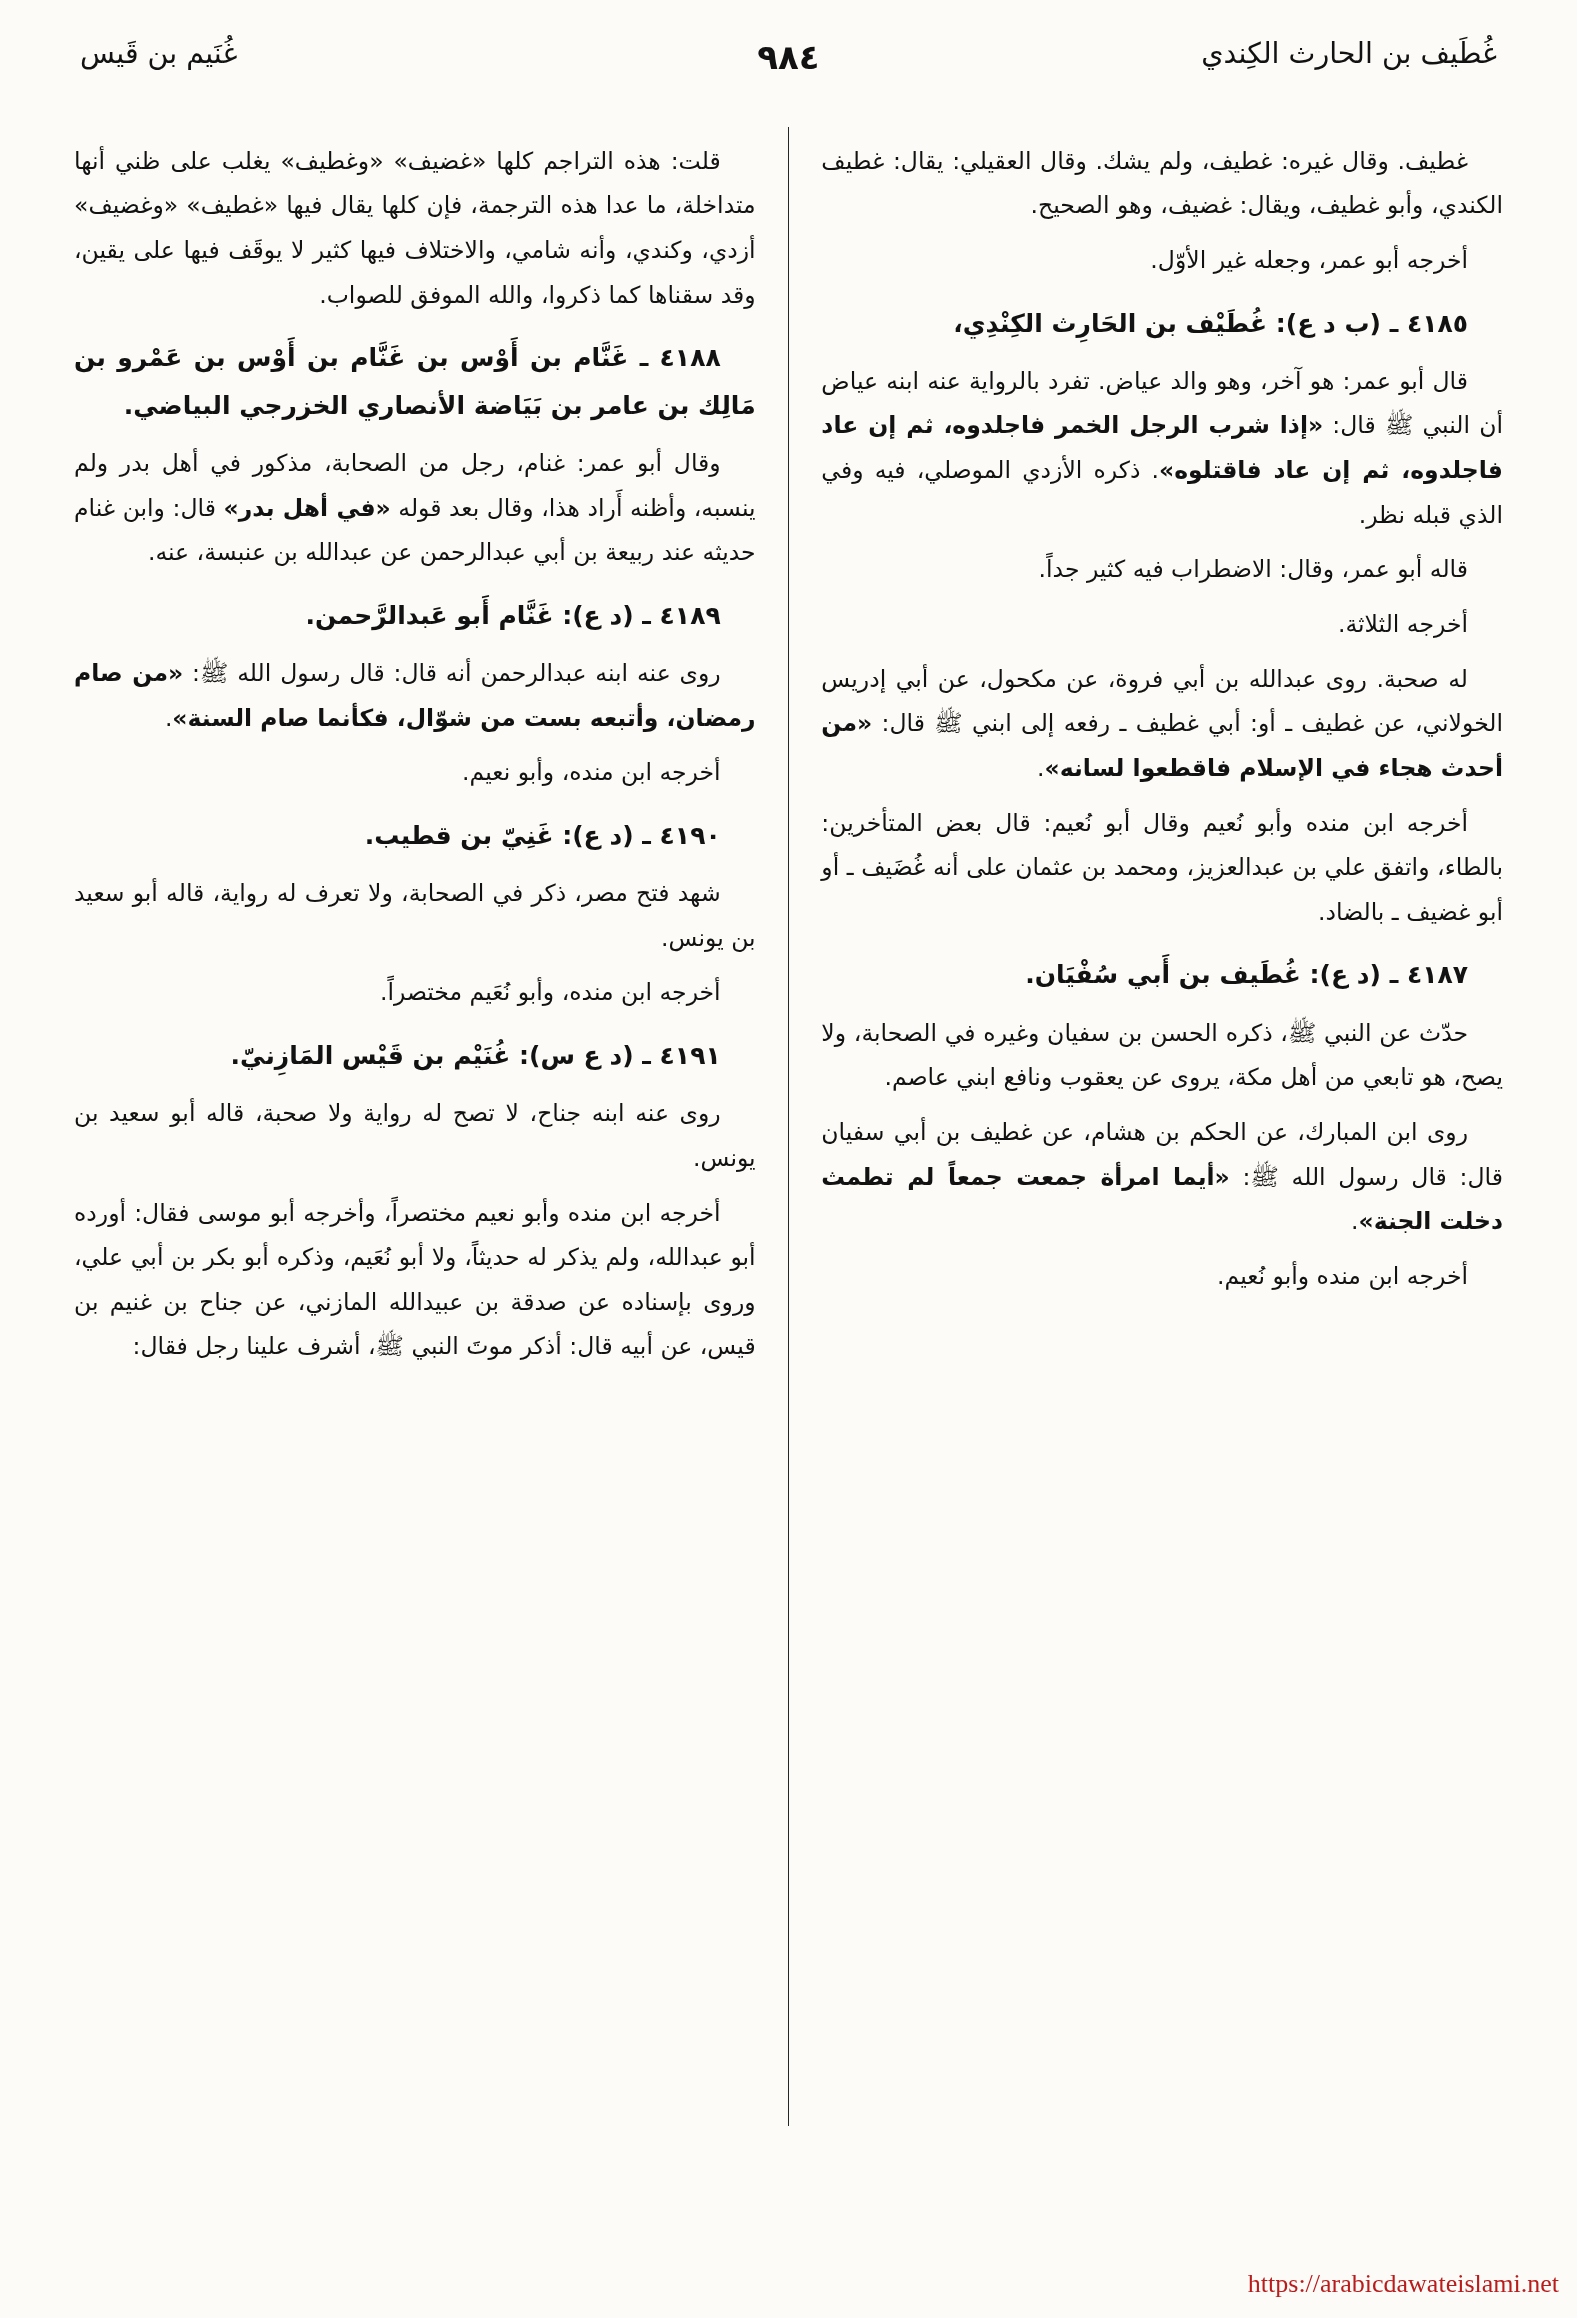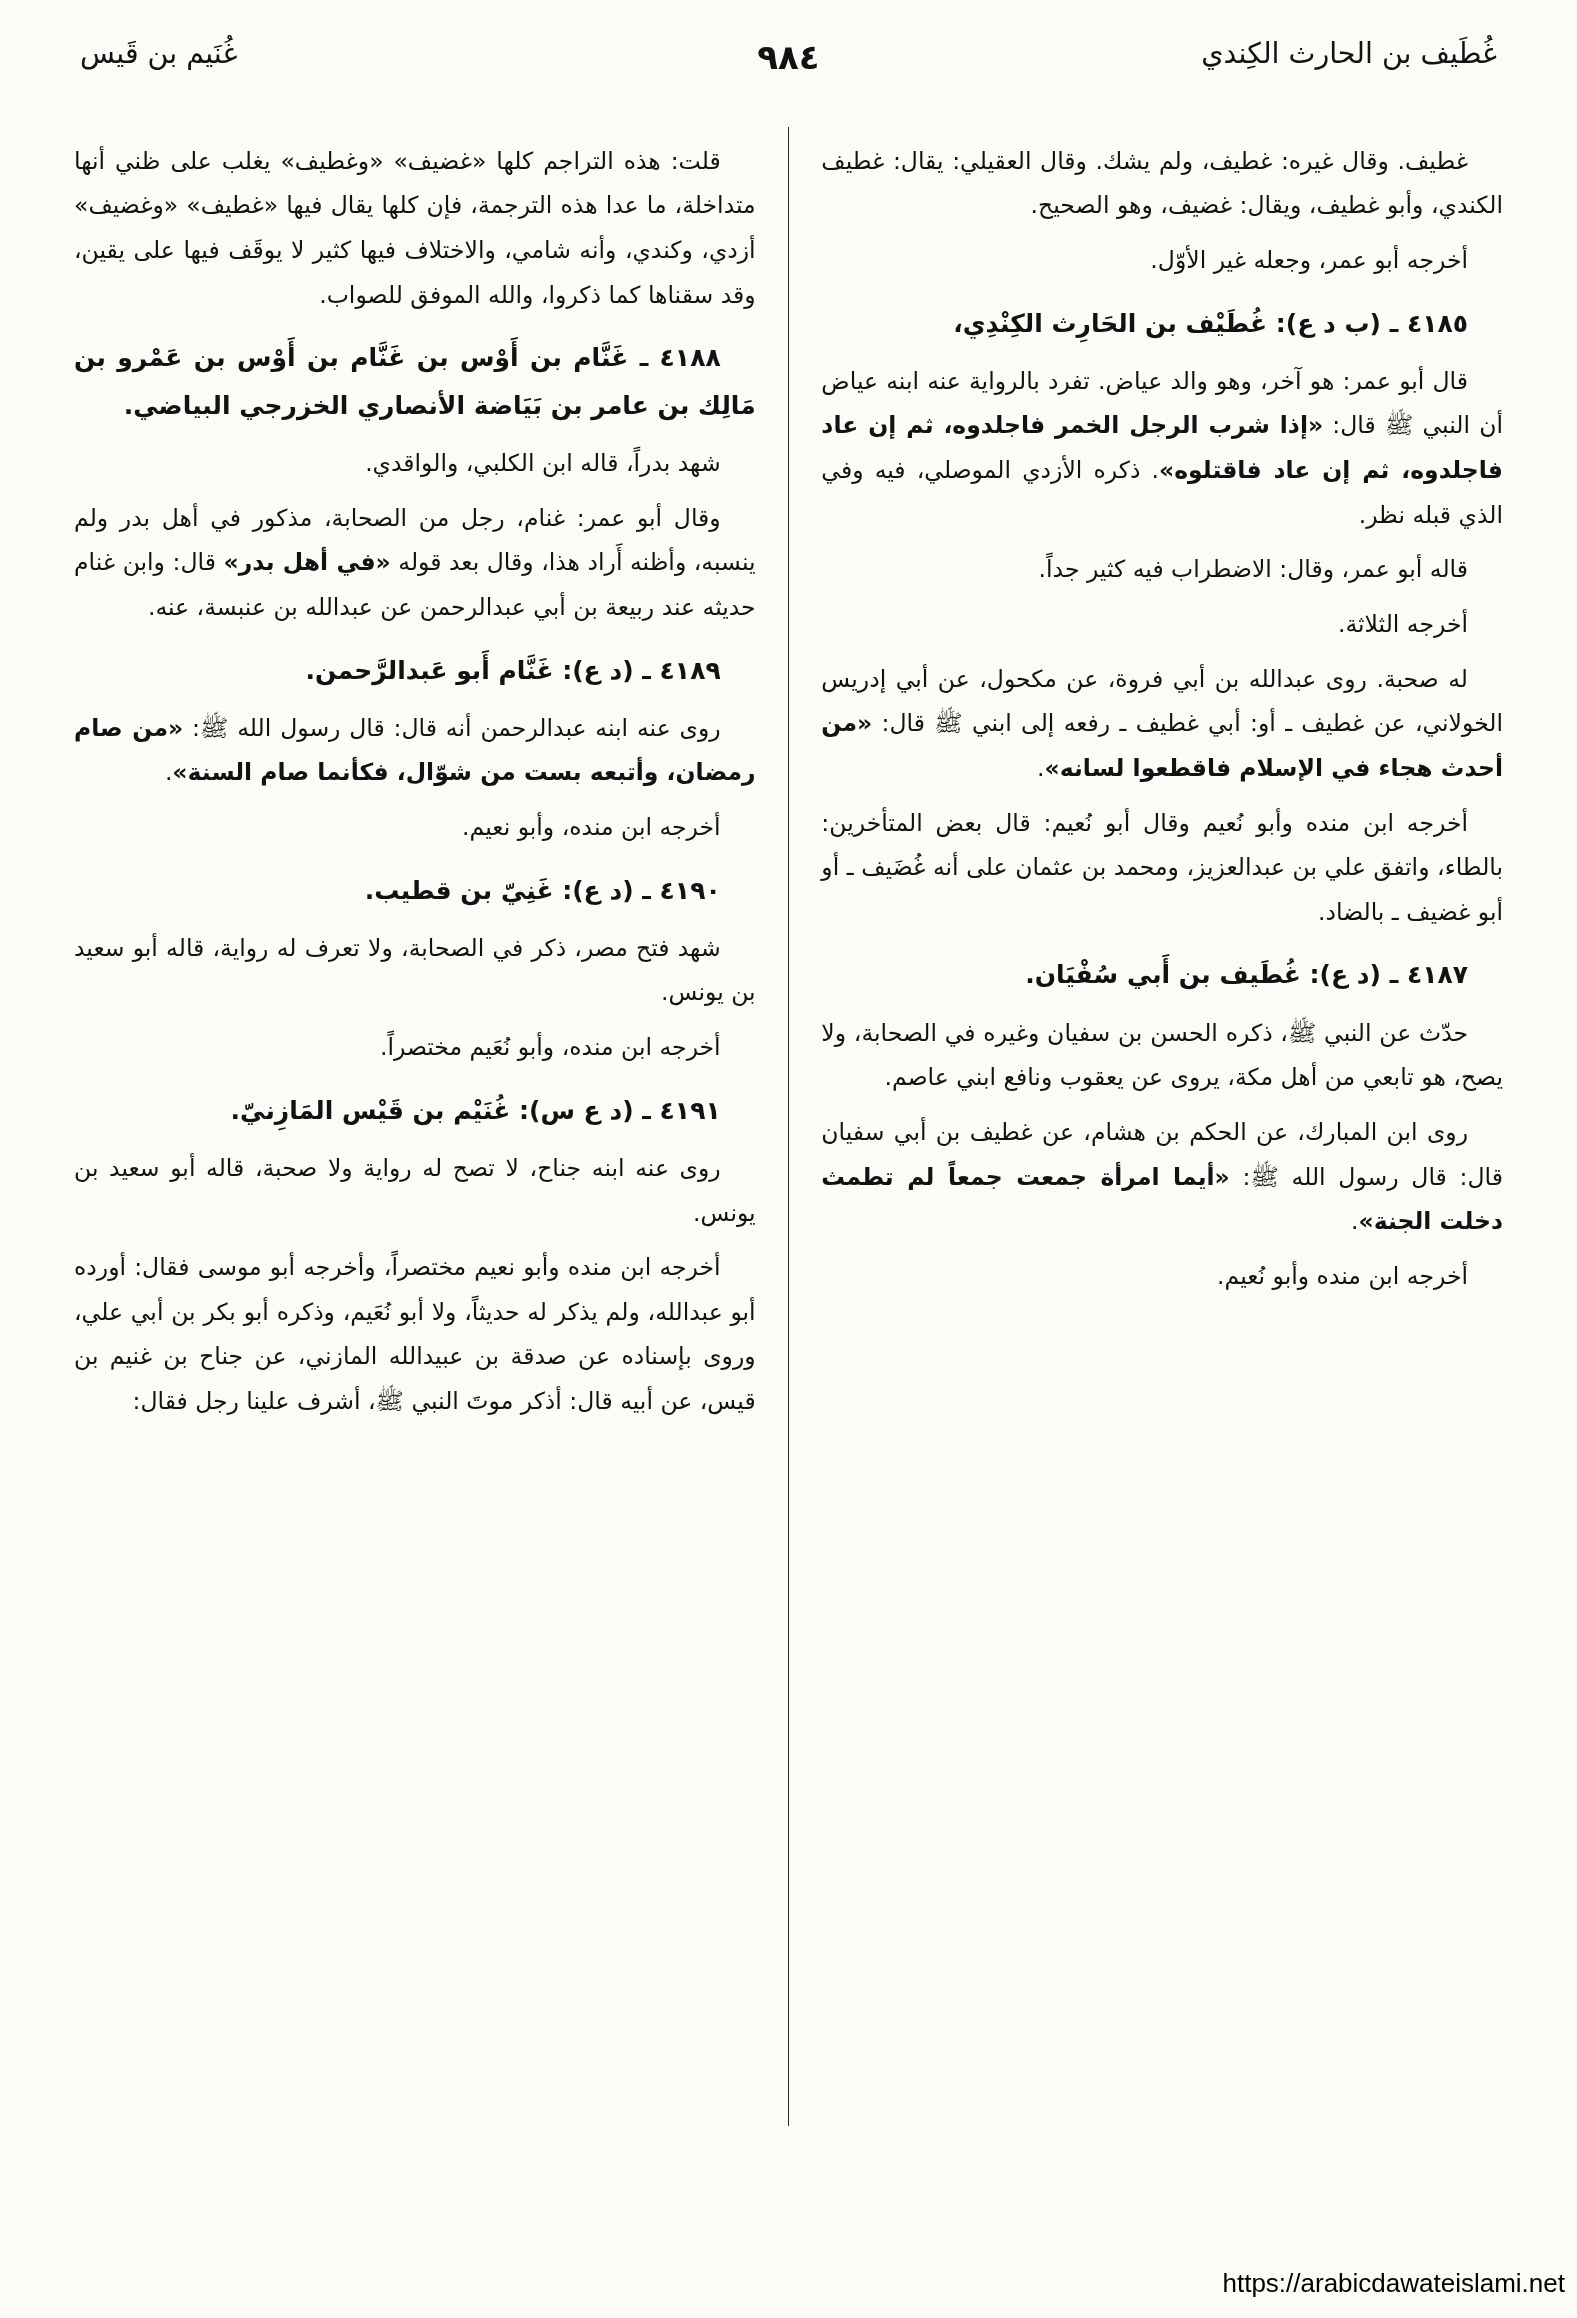--- a/index.html
+++ b/index.html
@@ -39,25 +39,25 @@
     text-indent:35px;
     direction:rtl;
   }
   .para.heading{
     font-weight:700;
     font-size:25px;
     margin:17px 0 11.7px 0;
   }
   .b{font-weight:700;}
   .watermark{
-    position:absolute;bottom:20px;right:12px;
+    position:absolute;bottom:20px;right:18px;
     direction:ltr;
     font-size:26px;
-    color:#000000;
-    font-family:Liberation Sans, sans-serif;
+    color:#b91c1c;
+    font-family:Liberation Serif, serif;
   }
 </style>
 </head>
 <body>
 
 <div class="page">
 
   <header class="page-header">
     <div class="running-title">غُطَيف بن الحارث الكِندي</div>
     <div class="page-number">٩٨٤</div>
@@ -76,21 +76,20 @@
         <p class="para"><span>أخرجه ابن منده وأبو نُعيم وقال أبو نُعيم: قال بعض المتأخرين: بالطاء، واتفق علي بن عبدالعزيز، ومحمد بن عثمان على أنه غُضَيف ـ أو أبو غضيف ـ بالضاد.</span></p>
         <p class="para heading"><span class="b">٤١٨٧ ـ (د ع): غُطَيف بن أَبي سُفْيَان.</span></p>
         <p class="para"><span>حدّث عن النبي ﷺ، ذكره الحسن بن سفيان وغيره في الصحابة، ولا يصح، هو تابعي من أهل مكة، يروى عن يعقوب ونافع ابني عاصم.</span></p>
         <p class="para"><span>روى ابن المبارك، عن الحكم بن هشام، عن غطيف بن أبي سفيان قال: قال رسول الله ﷺ: </span><span class="b">«أيما امرأة جمعت جمعاً لم تطمث دخلت الجنة»</span><span>.</span></p>
         <p class="para"><span>أخرجه ابن منده وأبو نُعيم.</span></p>
       </div>
     <div class="divider"></div>
     <div class="col col-left" id="col-left">
         <p class="para"><span>قلت: هذه التراجم كلها «غضيف» «وغطيف» يغلب على ظني أنها متداخلة، ما عدا هذه الترجمة، فإن كلها يقال فيها «غطيف» «وغضيف» أزدي، وكندي، وأنه شامي، والاختلاف فيها كثير لا يوقَف فيها على يقين، وقد سقناها كما ذكروا، والله الموفق للصواب.</span></p>
         <p class="para heading"><span class="b">٤١٨٨ ـ غَنَّام بن أَوْس بن غَنَّام بن أَوْس بن</span><span> عَمْرو بن مَالِك بن عامر بن بَيَاضة الأنصاري الخزرجي البياضي.</span></p>
-        <p class="para"><span>شهد بدراً، قاله ابن الكلبي، والواقدي.</span></p>
         <p class="para"><span>وقال أبو عمر: غنام، رجل من الصحابة، مذكور في أهل بدر ولم ينسبه، وأظنه أَراد هذا، وقال بعد قوله </span><span class="b">«في أهل بدر»</span><span> قال: وابن غنام حديثه عند ربيعة بن أبي عبدالرحمن عن عبدالله بن عنبسة، عنه.</span></p>
         <p class="para heading"><span class="b">٤١٨٩ ـ (د ع): غَنَّام أَبو عَبدالرَّحمن.</span></p>
         <p class="para"><span>روى عنه ابنه عبدالرحمن أنه قال: قال رسول الله ﷺ: </span><span class="b">«من صام رمضان، وأتبعه بست من شوّال، فكأنما صام السنة»</span><span>.</span></p>
         <p class="para"><span>أخرجه ابن منده، وأبو نعيم.</span></p>
         <p class="para heading"><span class="b">٤١٩٠ ـ (د ع): غَنِيّ بن قطيب.</span></p>
         <p class="para"><span>شهد فتح مصر، ذكر في الصحابة، ولا تعرف له رواية، قاله أبو سعيد بن يونس.</span></p>
         <p class="para"><span>أخرجه ابن منده، وأبو نُعَيم مختصراً.</span></p>
         <p class="para heading"><span class="b">٤١٩١ ـ (د ع س): غُنَيْم بن قَيْس المَازِنيّ.</span></p>
         <p class="para"><span>روى عنه ابنه جناح، لا تصح له رواية ولا صحبة، قاله أبو سعيد بن يونس.</span></p>
         <p class="para"><span>أخرجه ابن منده وأبو نعيم مختصراً، وأخرجه أبو موسى فقال: أورده أبو عبدالله، ولم يذكر له حديثاً، ولا أبو نُعَيم، وذكره أبو بكر بن أبي علي، وروى بإسناده عن صدقة بن عبيدالله المازني، عن جناح بن غنيم بن قيس، عن أبيه قال: أذكر موتَ النبي ﷺ، أشرف علينا رجل فقال:</span></p>

